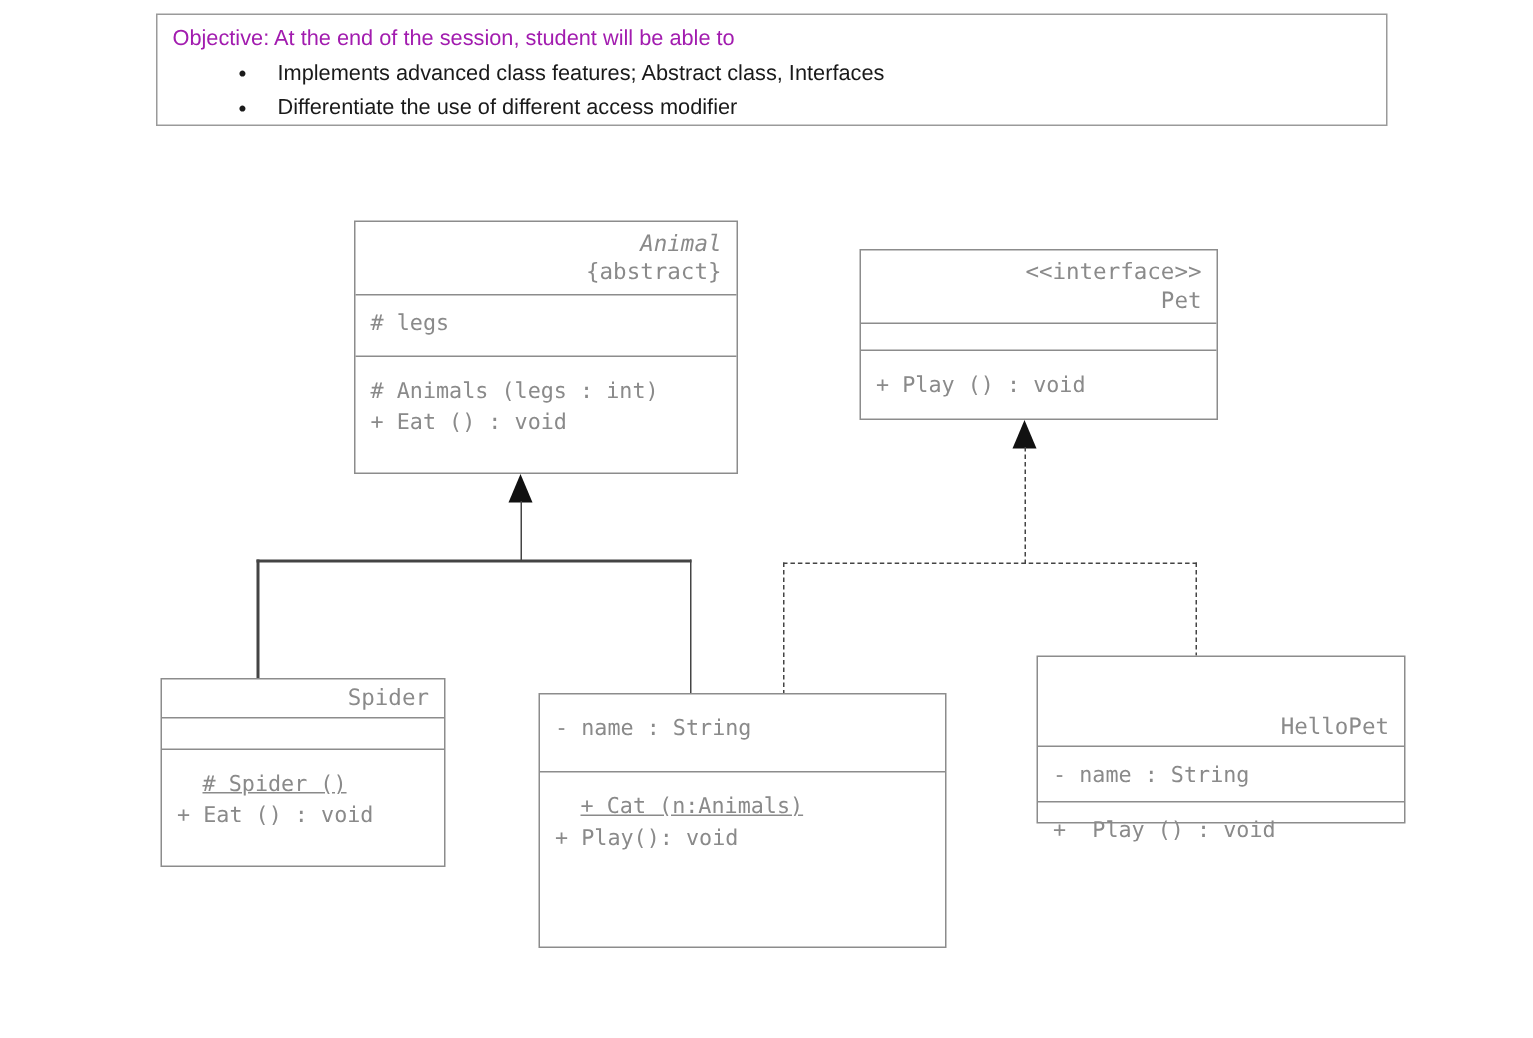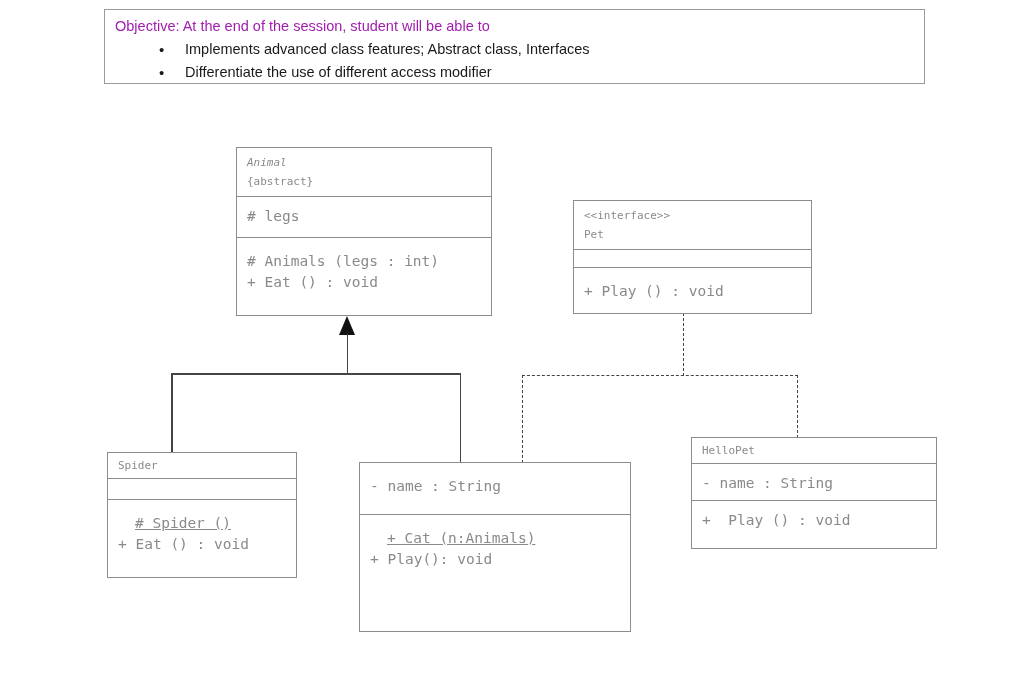--- a/index.html
+++ b/index.html
@@ -72,22 +72,22 @@
     z-index: 5;
   }
   .uml-compartment {
     box-sizing: border-box;
     padding: 4px 10px 4px 10px;
   }
   .uml-compartment + .uml-compartment {
     border-top: 1.3px solid #8c8c8c;
   }
   .uml-name {
-    text-align: left;
-    font-size: 11px;
+    text-align: right;
+    font-size: 15px;
     line-height: 19px;
     padding-top: 5px;
     padding-bottom: 5px;
   }
   .uml-name .italic {
     font-style: italic;
   }
   .uml-row {
     font-size: 14.5px;
     line-height: 21px;
@@ -167,21 +167,21 @@
     </div>
     <div class="uml-compartment pad-top" style="height:41px;">
       <div class="uml-row"># legs</div>
     </div>
     <div class="uml-compartment pad-top-lg">
       <div class="uml-row"># Animals (legs : int)</div>
       <div class="uml-row italic">+ Eat () : void</div>
     </div>
   </div>
 
-  <div class="uml-box" style="left:573px; top:166px; width:239px; height:114px;margin-top:34px;">
+  <div class="uml-box" style="left:573px; top:166px; width:239px; height:114px;">
     <div class="uml-compartment uml-name">
       <div>&lt;&lt;interface&gt;&gt;</div>
       <div>Pet</div>
     </div>
     <div class="uml-compartment" style="height:18px;"></div>
     <div class="uml-compartment pad-top-lg">
       <div class="uml-row">+ Play () : void</div>
     </div>
   </div>
 
@@ -200,21 +200,21 @@
     <div class="uml-compartment pad-top-lg" style="height:51px;">
       <div class="uml-row">- name : String</div>
     </div>
     <div class="uml-compartment pad-top-lg">
       <div class="uml-row underline"><span class="u">+ Cat (n:Animals)</span></div>
       <div class="uml-row">+ Play(): void</div>
     </div>
   </div>
 
   <div class="uml-box" style="left:691px; top:437px; width:246px; height:112px;">
-    <div class="uml-compartment uml-name" style="padding-top:3px; padding-bottom:3px;">
+    <div class="uml-compartment uml-name" style="padding-top:3px; padding-bottom:3px;margin-top:34px;">
       <div>HelloPet</div>
     </div>
     <div class="uml-compartment pad-top" style="height:37px;">
       <div class="uml-row">- name : String</div>
     </div>
     <div class="uml-compartment pad-top">
       <div class="uml-row">+  Play () : void</div>
     </div>
   </div>
 

